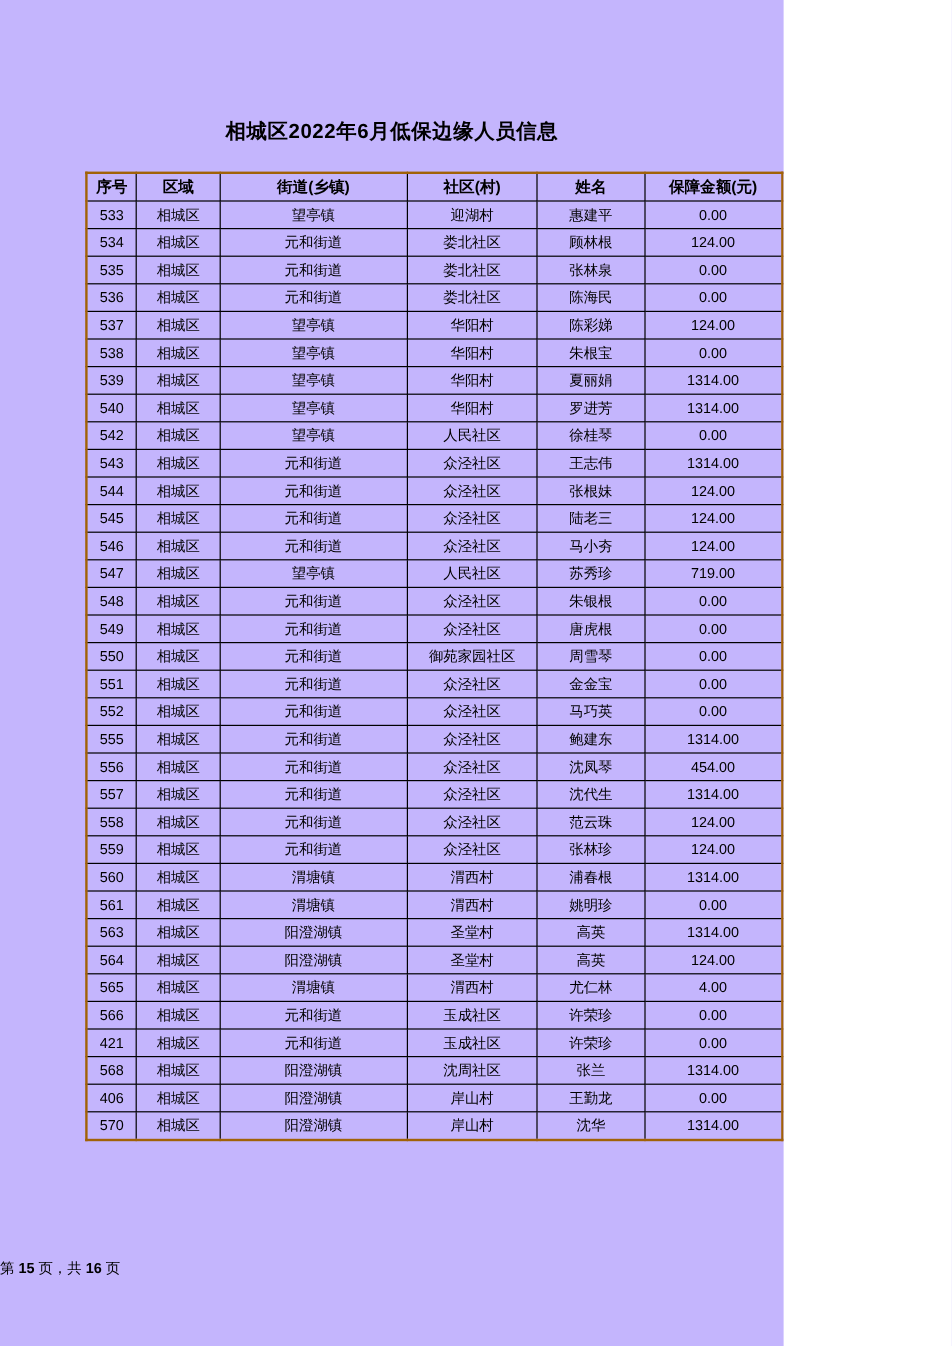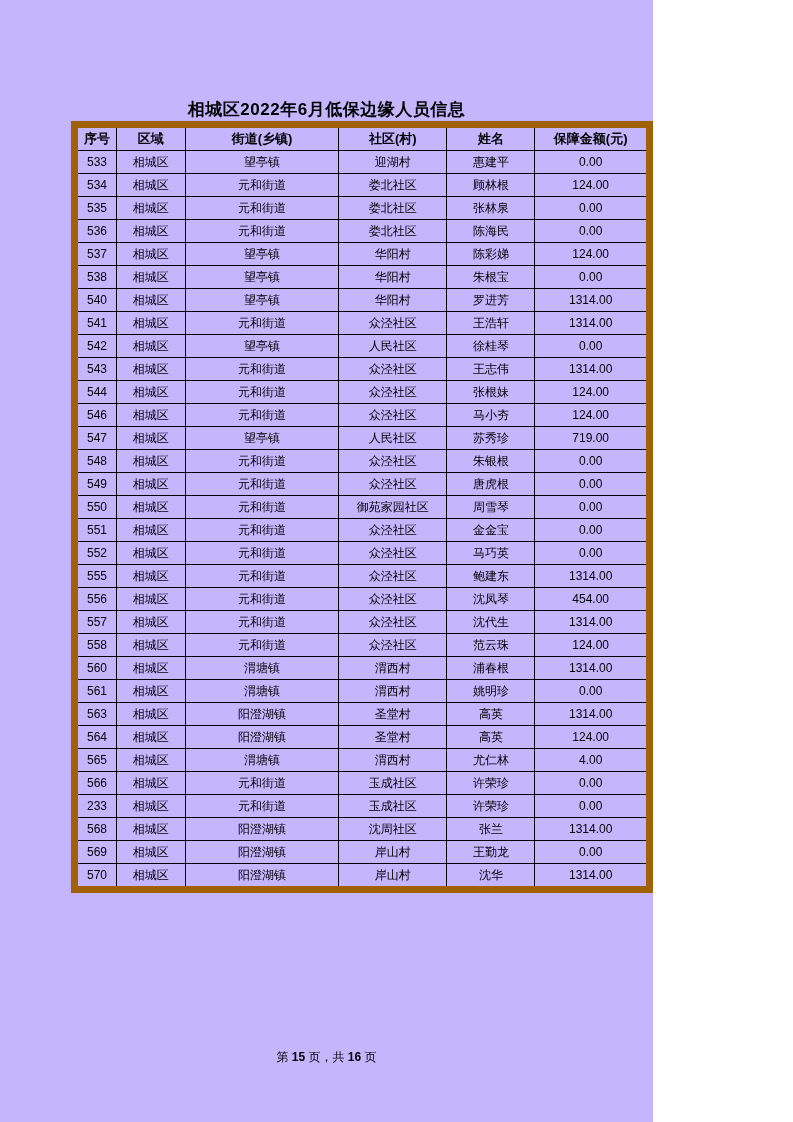--- a/index.html
+++ b/index.html
@@ -22,25 +22,25 @@
     left: 0;
     width: 100%;
     text-align: center;
     font-size: 17px;
     font-weight: bold;
     line-height: 20px;
     letter-spacing: 0.5px;
   }
   table.data-table {
     position: absolute;
-    top: 121px;
+    top: 143px;
     left: 71px;
     border-collapse: collapse;
     table-layout: fixed;
-    border: 7px solid #a16207;
+    border: 2px solid #a16207;
   }
   col.c0 { width: 45px; }
   col.c1 { width: 77px; }
   col.c2 { width: 177px; }
   col.c3 { width: 117px; }
   col.c4 { width: 101px; }
   col.c5 { width: 124px; }
   .data-table th, .data-table td {
     border: 1px solid #000000;
     text-align: center;
@@ -57,21 +57,21 @@
   .data-table td {
     height: 22px;
     font-size: 12px;
     font-weight: normal;
   }
   .footer {
     position: absolute;
     top: 1050px;
     left: 0;
     width: 100%;
-    text-align: center;
+    text-align: left;
     font-size: 12px;
     line-height: 15px;
   }
   .footer .num { font-weight: bold; }
 </style>
 </head>
 <body>
 
 <div class="page">
 
@@ -139,36 +139,36 @@
   </tr>
         <tr>
     <td>538</td>
     <td>相城区</td>
     <td>望亭镇</td>
     <td>华阳村</td>
     <td>朱根宝</td>
     <td>0.00</td>
   </tr>
         <tr>
+    <td>539</td>
+    <td>相城区</td>
+    <td>望亭镇</td>
+    <td>华阳村</td>
+    <td>夏丽娟</td>
+    <td>1314.00</td>
+  </tr>
+        <tr>
     <td>540</td>
     <td>相城区</td>
     <td>望亭镇</td>
     <td>华阳村</td>
     <td>罗进芳</td>
     <td>1314.00</td>
   </tr>
         <tr>
-    <td>541</td>
-    <td>相城区</td>
-    <td>元和街道</td>
-    <td>众泾社区</td>
-    <td>王浩轩</td>
-    <td>1314.00</td>
-  </tr>
-        <tr>
     <td>542</td>
     <td>相城区</td>
     <td>望亭镇</td>
     <td>人民社区</td>
     <td>徐桂琴</td>
     <td>0.00</td>
   </tr>
         <tr>
     <td>543</td>
     <td>相城区</td>
@@ -176,20 +176,28 @@
     <td>众泾社区</td>
     <td>王志伟</td>
     <td>1314.00</td>
   </tr>
         <tr>
     <td>544</td>
     <td>相城区</td>
     <td>元和街道</td>
     <td>众泾社区</td>
     <td>张根妹</td>
+    <td>124.00</td>
+  </tr>
+        <tr>
+    <td>545</td>
+    <td>相城区</td>
+    <td>元和街道</td>
+    <td>众泾社区</td>
+    <td>陆老三</td>
     <td>124.00</td>
   </tr>
         <tr>
     <td>546</td>
     <td>相城区</td>
     <td>元和街道</td>
     <td>众泾社区</td>
     <td>马小夯</td>
     <td>124.00</td>
   </tr>
@@ -264,20 +272,28 @@
     <td>众泾社区</td>
     <td>沈代生</td>
     <td>1314.00</td>
   </tr>
         <tr>
     <td>558</td>
     <td>相城区</td>
     <td>元和街道</td>
     <td>众泾社区</td>
     <td>范云珠</td>
+    <td>124.00</td>
+  </tr>
+        <tr>
+    <td>559</td>
+    <td>相城区</td>
+    <td>元和街道</td>
+    <td>众泾社区</td>
+    <td>张林珍</td>
     <td>124.00</td>
   </tr>
         <tr>
     <td>560</td>
     <td>相城区</td>
     <td>渭塘镇</td>
     <td>渭西村</td>
     <td>浦春根</td>
     <td>1314.00</td>
   </tr>
@@ -315,37 +331,37 @@
   </tr>
         <tr>
     <td>566</td>
     <td>相城区</td>
     <td>元和街道</td>
     <td>玉成社区</td>
     <td>许荣珍</td>
     <td>0.00</td>
   </tr>
         <tr>
-    <td>233</td>
+    <td>421</td>
     <td>相城区</td>
     <td>元和街道</td>
     <td>玉成社区</td>
     <td>许荣珍</td>
     <td>0.00</td>
   </tr>
         <tr>
     <td>568</td>
     <td>相城区</td>
     <td>阳澄湖镇</td>
     <td>沈周社区</td>
     <td>张兰</td>
     <td>1314.00</td>
   </tr>
         <tr>
-    <td>569</td>
+    <td>406</td>
     <td>相城区</td>
     <td>阳澄湖镇</td>
     <td>岸山村</td>
     <td>王勤龙</td>
     <td>0.00</td>
   </tr>
         <tr>
     <td>570</td>
     <td>相城区</td>
     <td>阳澄湖镇</td>

